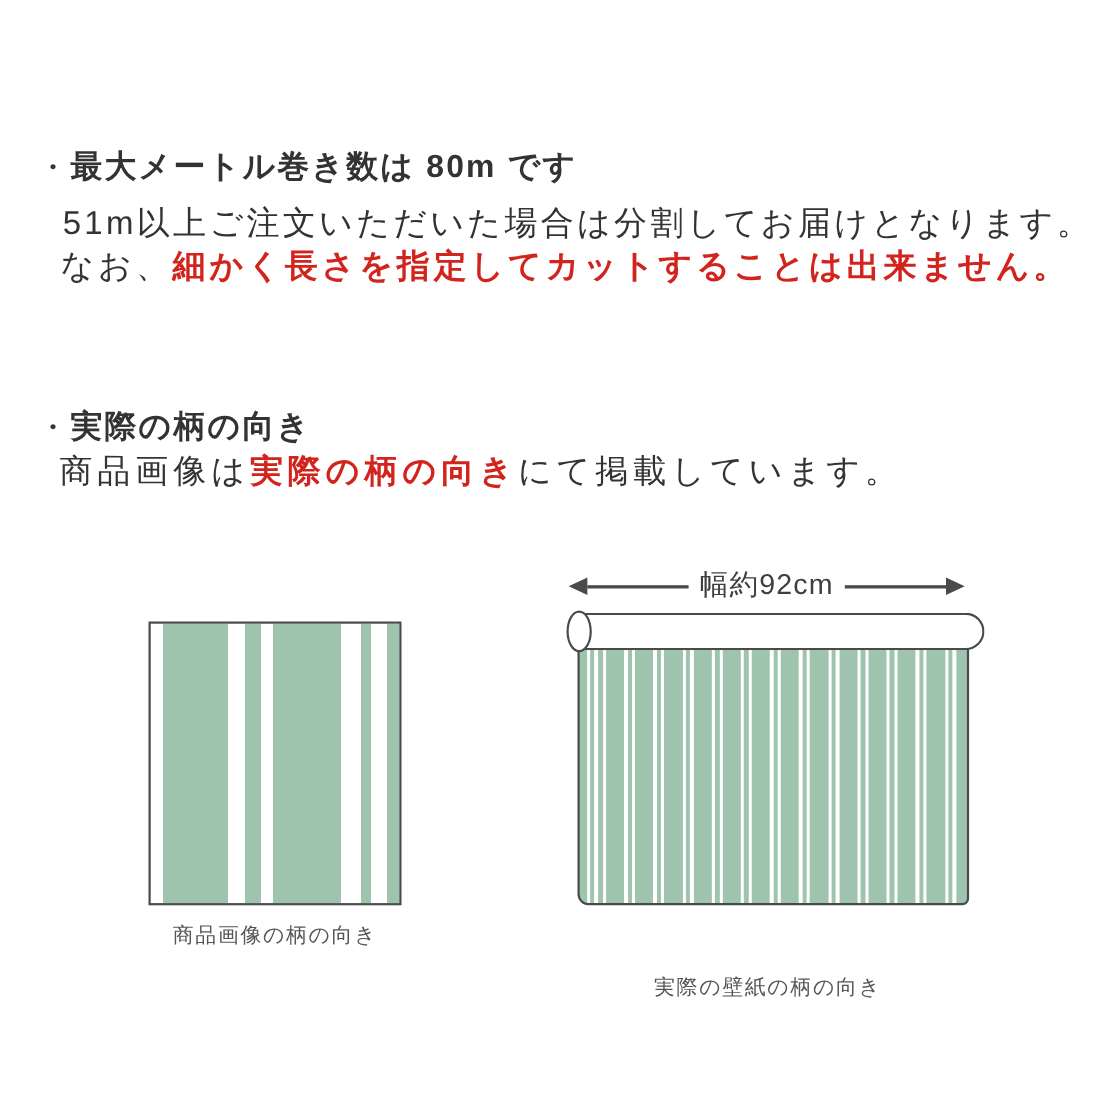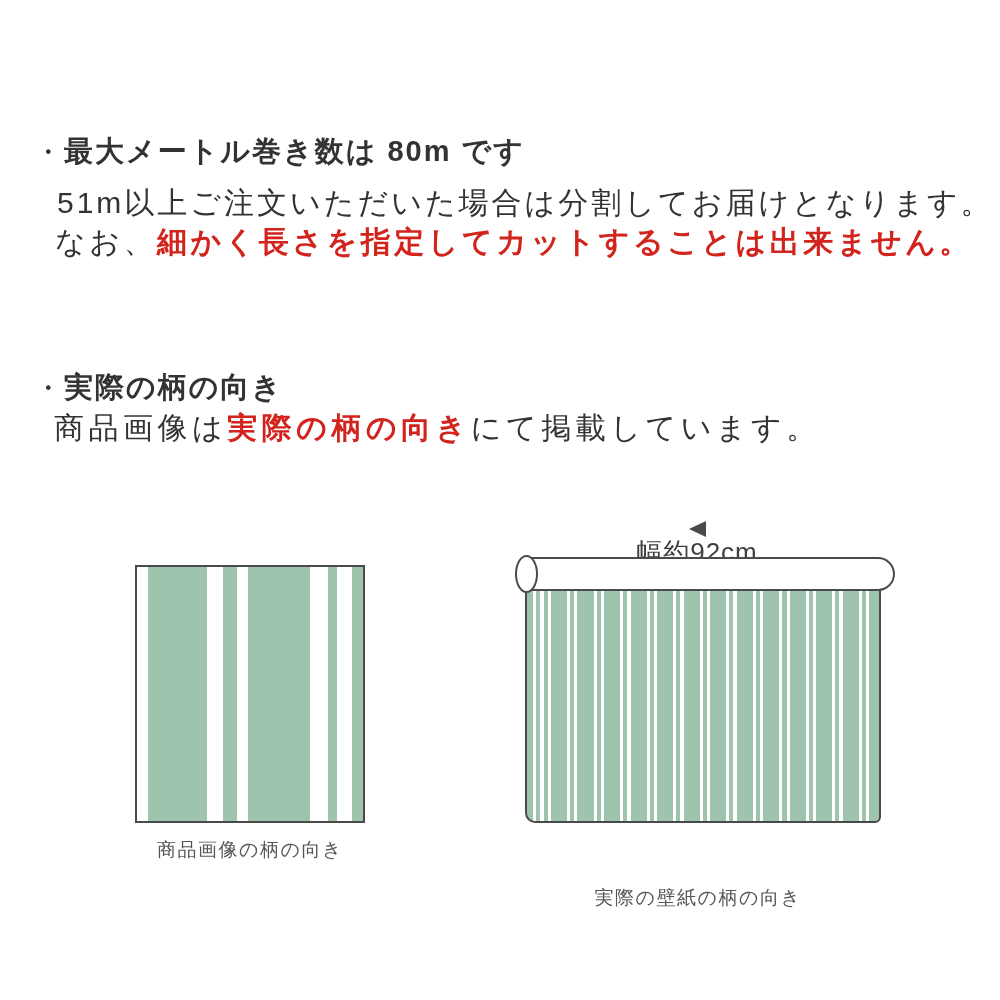--- a/index.html
+++ b/index.html
@@ -45,21 +45,21 @@
       #ffffff 100px 111px,
       var(--stripe-green) 111px 173px,
       #ffffff 173px 191px,
       var(--stripe-green) 191px 200px,
       #ffffff 200px 215px,
       var(--stripe-green) 215px 226px);
   }
   
   .dim{
     left:517px;top:521px;width:360px;height:24px;
-    display:flex;align-items:center;flex-direction:column;
+    display:flex;align-items:center;
   }
   .dim .shaft{flex:1;height:3px;background:var(--line-gray);}
   .arrow-l{width:0;height:0;border-top:8px solid transparent;border-bottom:8px solid transparent;border-right:17px solid var(--line-gray);}
   .arrow-r{width:0;height:0;border-top:8px solid transparent;border-bottom:8px solid transparent;border-left:17px solid var(--line-gray);}
   .dim-label{
     font-size:26px;color:#3f3f3f;letter-spacing:1px;margin:0 10px;
     white-space:nowrap;transform:translateY(-2px);font-weight:500;
   }
   
   .roll-sheet{

